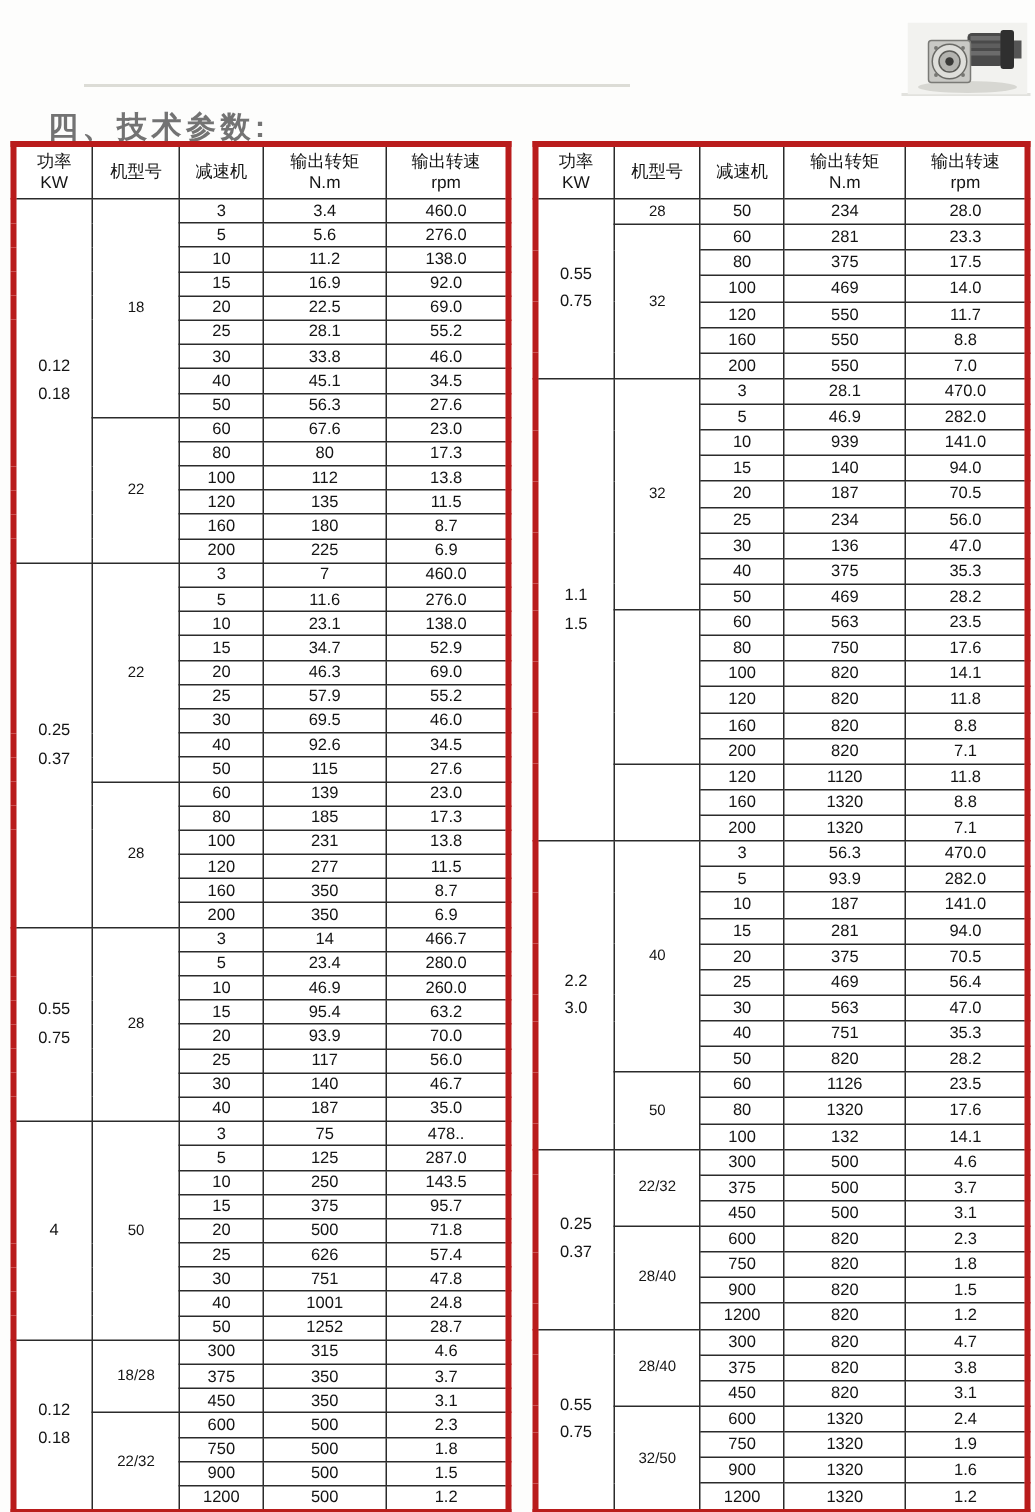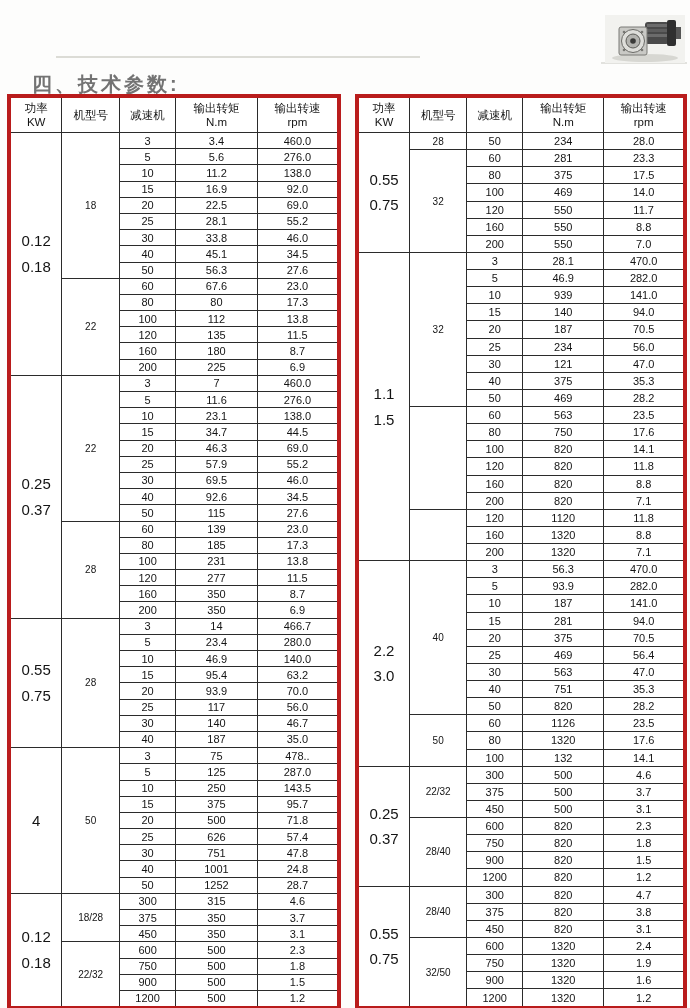--- a/index.html
+++ b/index.html
@@ -11,21 +11,21 @@
   .photo{position:absolute;top:15px;left:605px;width:80px;height:48px;}
   .tables{position:absolute;top:94px;left:7px;display:flex;gap:14px;}
   table{border-collapse:collapse;table-layout:fixed;border:4px solid #b91c1c;background:#fff;}
   .t-left{width:334px;}
   .t-right{width:332px;}
   th,td{border:1px solid #2b2b2b;text-align:center;vertical-align:middle;padding:0;overflow:hidden;}
   th{height:34px;font-weight:normal;font-size:11.5px;line-height:1.25;}
   td{font-size:11px;line-height:1.1;}
   .t-left td{height:15.2px;}
   .t-right td{height:16.1px;}
-  td[data-name="power-cell"]{line-height:1.7;font-size:15px;}
+  td[data-name="power-cell"]{line-height:1.7;font-size:11px;}
   td[data-name="model-cell"]{font-size:10px;}
 </style>
 </head>
 <body>
 
 <div class="page" data-name="scanned-page">
 
   <div class="scan-line" data-name="scan-artifact-line"></div>
   <div class="photo-shadow" data-name="photo-shadow-line"></div>
 
@@ -162,21 +162,21 @@
             <td data-name="speed-cell">276.0</td>
           </tr>
           <tr data-name="table-row">
             <td data-name="ratio-cell">10</td>
             <td data-name="torque-cell">23.1</td>
             <td data-name="speed-cell">138.0</td>
           </tr>
           <tr data-name="table-row">
             <td data-name="ratio-cell">15</td>
             <td data-name="torque-cell">34.7</td>
-            <td data-name="speed-cell">44.5</td>
+            <td data-name="speed-cell">52.9</td>
           </tr>
           <tr data-name="table-row">
             <td data-name="ratio-cell">20</td>
             <td data-name="torque-cell">46.3</td>
             <td data-name="speed-cell">69.0</td>
           </tr>
           <tr data-name="table-row">
             <td data-name="ratio-cell">25</td>
             <td data-name="torque-cell">57.9</td>
             <td data-name="speed-cell">55.2</td>
@@ -235,21 +235,21 @@
             <td data-name="speed-cell">466.7</td>
           </tr>
           <tr data-name="table-row">
             <td data-name="ratio-cell">5</td>
             <td data-name="torque-cell">23.4</td>
             <td data-name="speed-cell">280.0</td>
           </tr>
           <tr data-name="table-row">
             <td data-name="ratio-cell">10</td>
             <td data-name="torque-cell">46.9</td>
-            <td data-name="speed-cell">140.0</td>
+            <td data-name="speed-cell">260.0</td>
           </tr>
           <tr data-name="table-row">
             <td data-name="ratio-cell">15</td>
             <td data-name="torque-cell">95.4</td>
             <td data-name="speed-cell">63.2</td>
           </tr>
           <tr data-name="table-row">
             <td data-name="ratio-cell">20</td>
             <td data-name="torque-cell">93.9</td>
             <td data-name="speed-cell">70.0</td>
@@ -439,21 +439,21 @@
             <td data-name="torque-cell">187</td>
             <td data-name="speed-cell">70.5</td>
           </tr>
           <tr data-name="table-row">
             <td data-name="ratio-cell">25</td>
             <td data-name="torque-cell">234</td>
             <td data-name="speed-cell">56.0</td>
           </tr>
           <tr data-name="table-row">
             <td data-name="ratio-cell">30</td>
-            <td data-name="torque-cell">121</td>
+            <td data-name="torque-cell">136</td>
             <td data-name="speed-cell">47.0</td>
           </tr>
           <tr data-name="table-row">
             <td data-name="ratio-cell">40</td>
             <td data-name="torque-cell">375</td>
             <td data-name="speed-cell">35.3</td>
           </tr>
           <tr data-name="table-row">
             <td data-name="ratio-cell">50</td>
             <td data-name="torque-cell">469</td>

